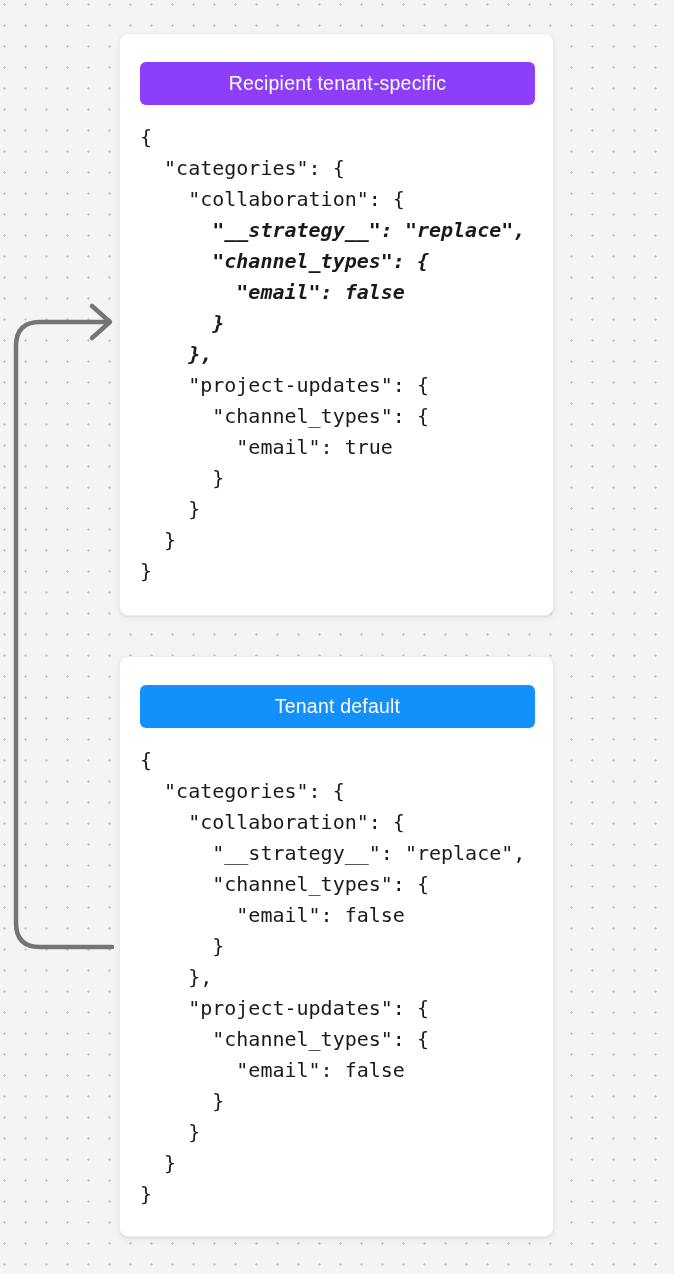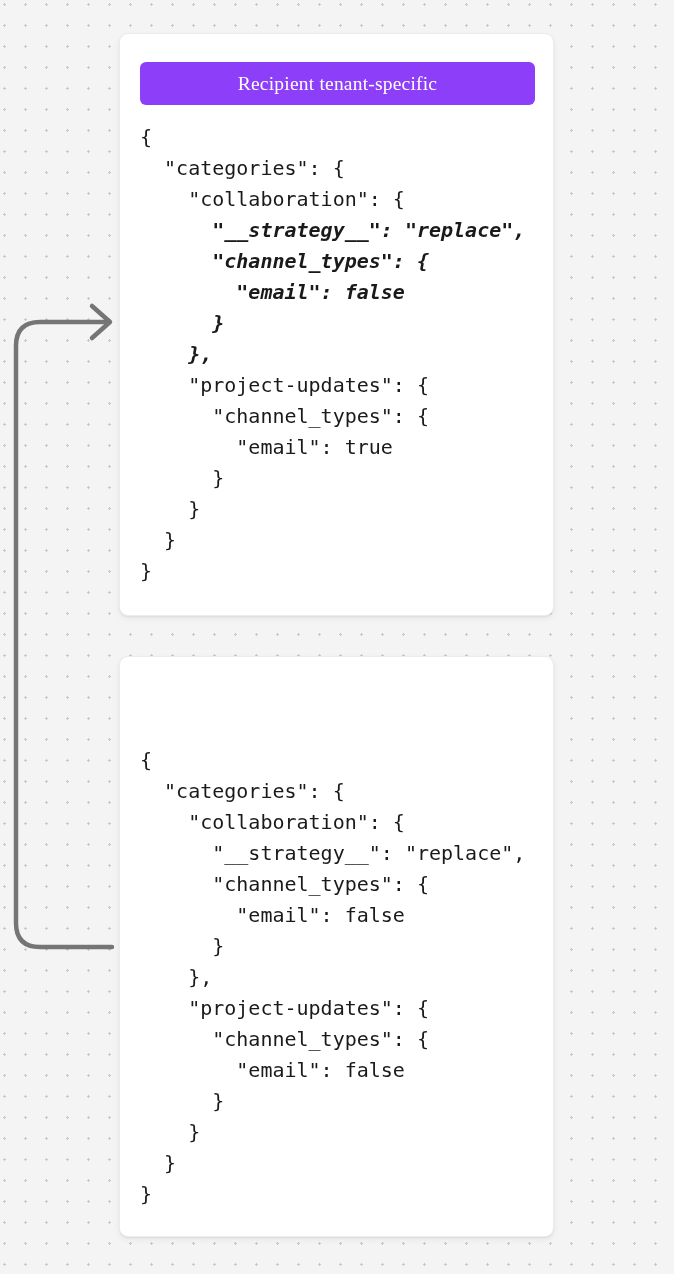--- a/index.html
+++ b/index.html
@@ -63,21 +63,21 @@
     position: absolute;
     left: 20px;
     top: 28px;
     width: 395px;
     height: 43px;
     border-radius: 6px;
     display: flex;
     align-items: center;
     justify-content: center;
     color: #ffffff;
-    font-family: Liberation Serif, serif;
+    font-family: Liberation Sans, sans-serif;
     font-size: 19.5px;
     letter-spacing: 0.2px;
     box-sizing: border-box;
   }
 
   .card-body {
     position: absolute;
     left: 20px;
     top: 88px;
     right: 14px;
@@ -108,16 +108,17 @@
     <path d="M 112 667 L 40 667 Q 16 667 16 643 L 16 66 Q 16 42 40 42 L 108 42" stroke="#757575" stroke-width="4.5" fill="none" stroke-linecap="round" stroke-linejoin="round"></path>
     <path d="M 92 26 L 110 42 L 92 58" stroke="#757575" stroke-width="4.5" fill="none" stroke-linecap="round" stroke-linejoin="round"></path>
   </svg>
 
   <div class="card" id="card-recipient">
     <div class="card-header" style="background-color: rgb(140, 62, 248);">Recipient tenant-specific</div>
     <div class="card-body"><span class="code-line">{</span><span class="code-line">  "categories": {</span><span class="code-line">    "collaboration": {</span><span class="code-line em">      "__strategy__": "replace",</span><span class="code-line em">      "channel_types": {</span><span class="code-line em">        "email": false</span><span class="code-line em">      }</span><span class="code-line em">    },</span><span class="code-line">    "project-updates": {</span><span class="code-line">      "channel_types": {</span><span class="code-line">        "email": true</span><span class="code-line">      }</span><span class="code-line">    }</span><span class="code-line">  }</span><span class="code-line">}</span></div>
   </div>
 
   <div class="card" id="card-tenant">
+    <div class="card-header" style="background-color: rgb(18, 144, 251);">Tenant default</div>
     <div class="card-body"><span class="code-line">{</span><span class="code-line">  "categories": {</span><span class="code-line">    "collaboration": {</span><span class="code-line">      "__strategy__": "replace",</span><span class="code-line">      "channel_types": {</span><span class="code-line">        "email": false</span><span class="code-line">      }</span><span class="code-line">    },</span><span class="code-line">    "project-updates": {</span><span class="code-line">      "channel_types": {</span><span class="code-line">        "email": false</span><span class="code-line">      }</span><span class="code-line">    }</span><span class="code-line">  }</span><span class="code-line">}</span></div>
   </div>
 
 </div>
 
 </body></html>

